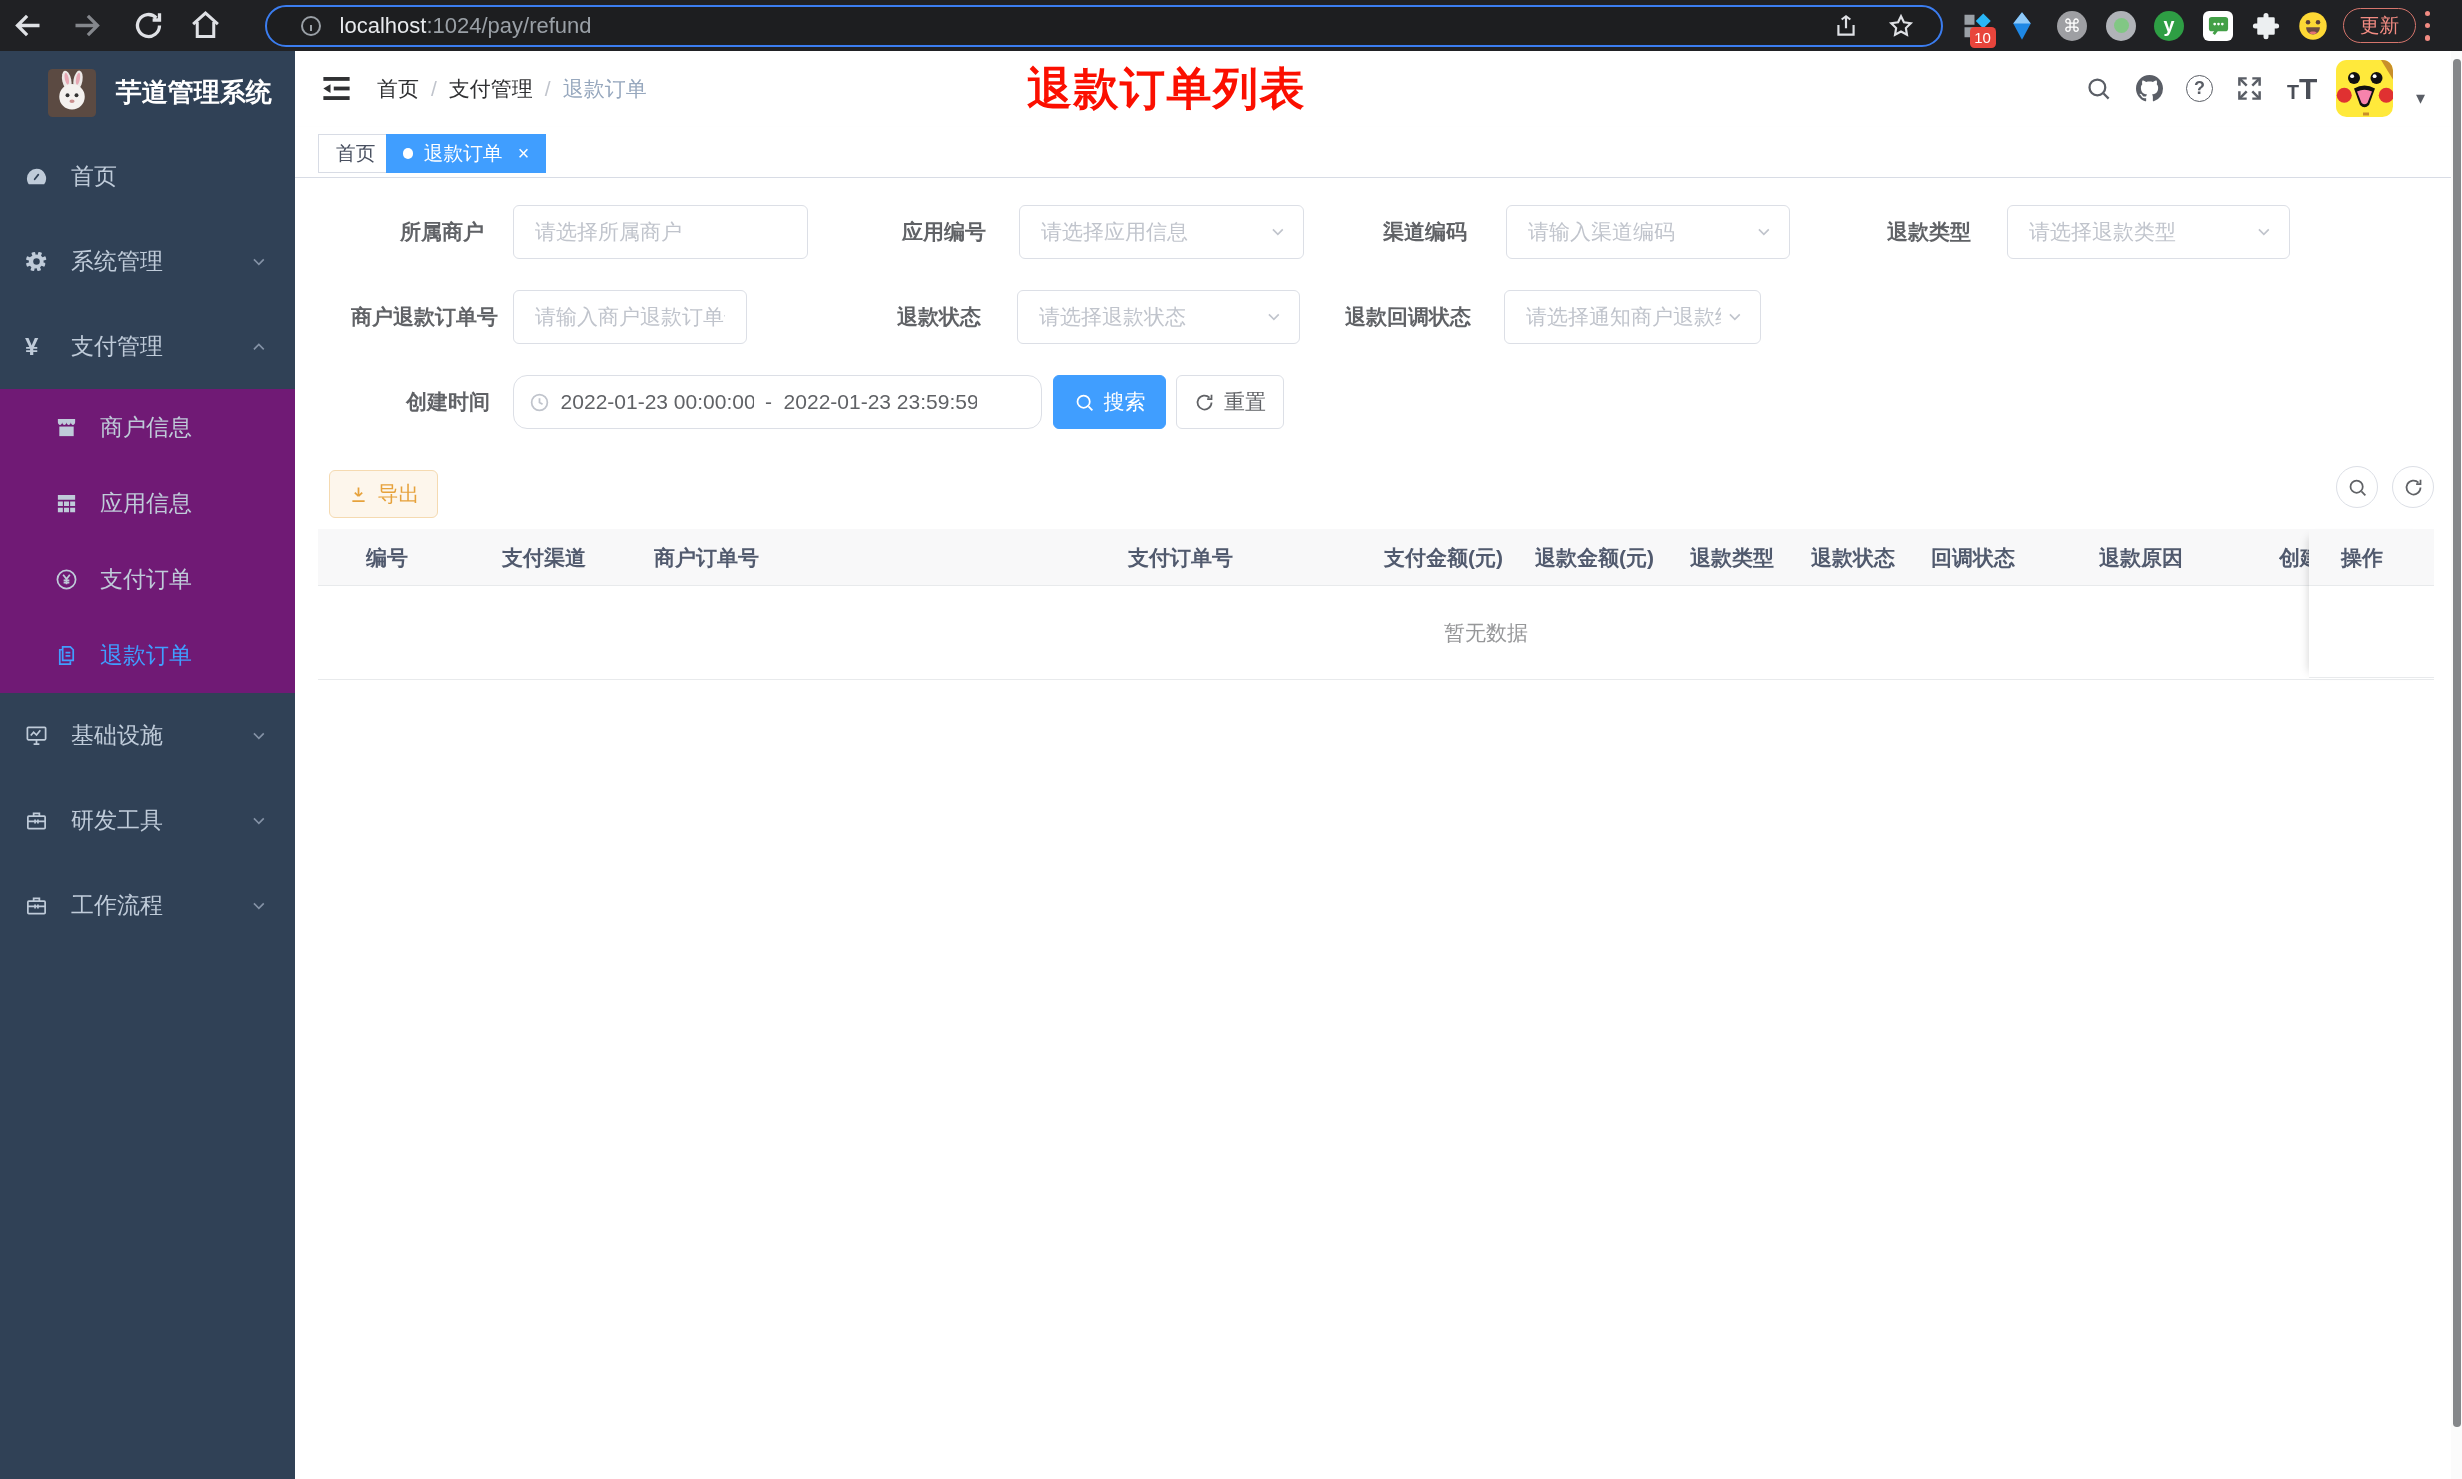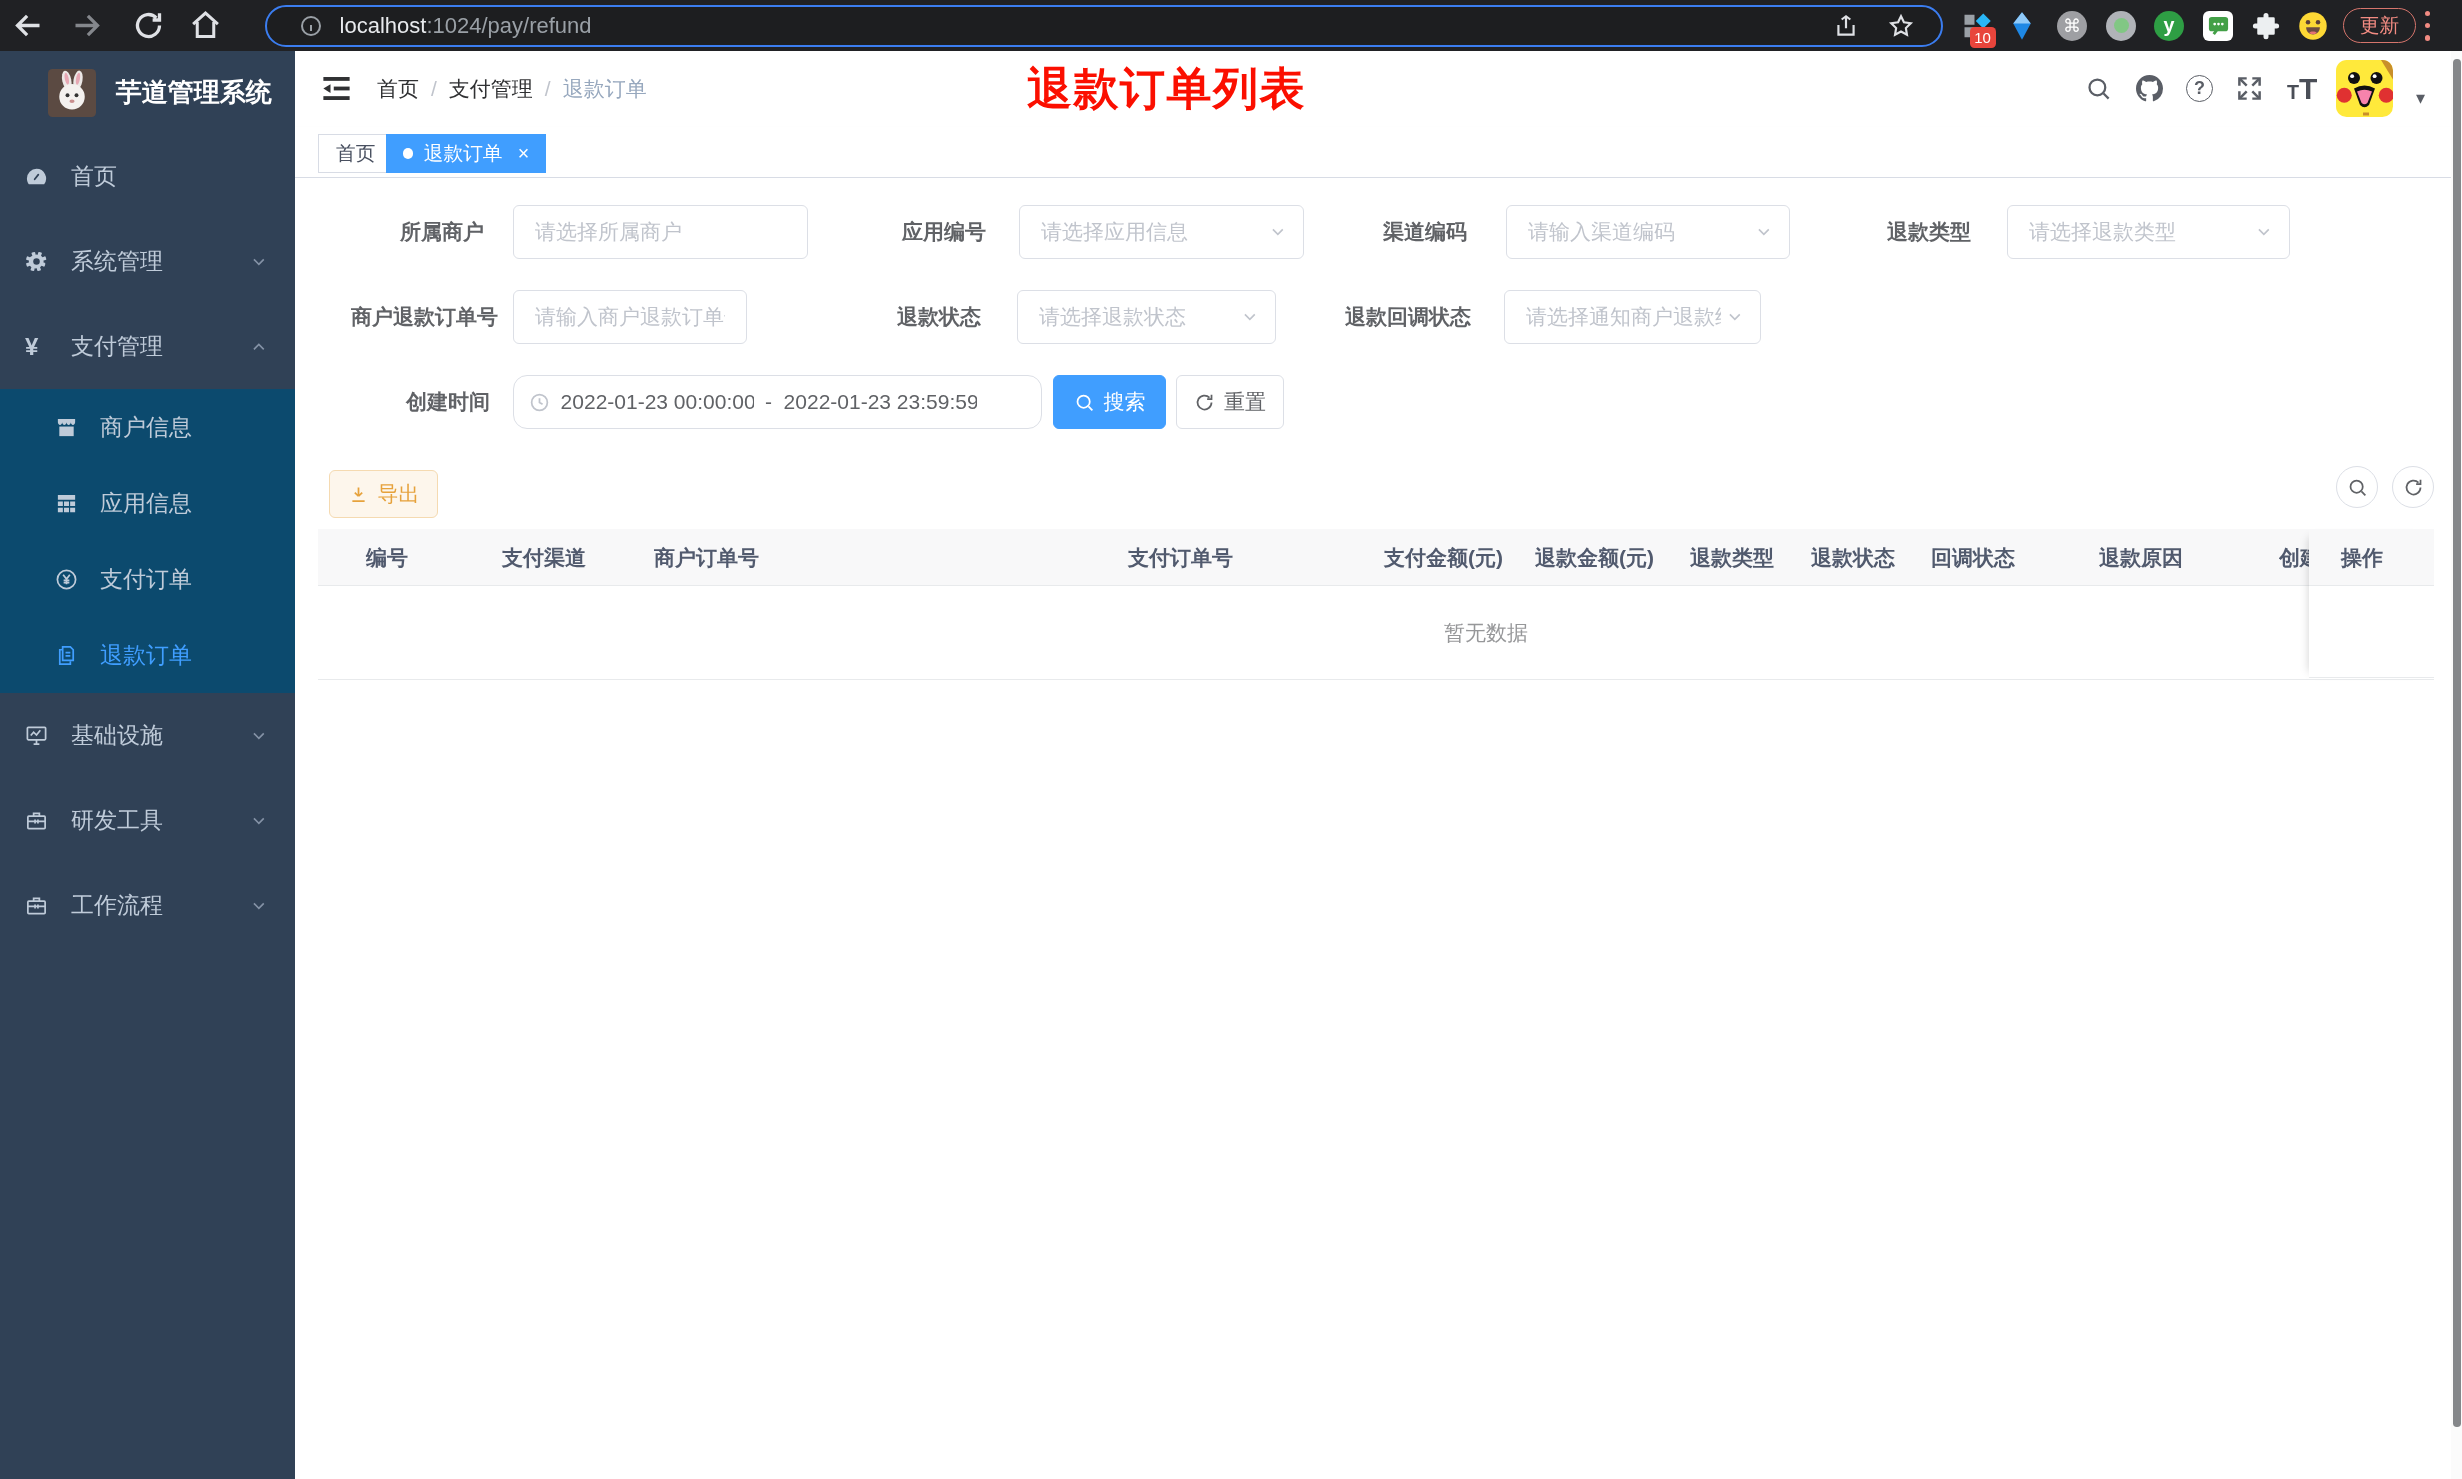--- a/index.html
+++ b/index.html
@@ -31,21 +31,21 @@
 
   
   .sidebar { position:absolute; left:0; top:51px; width:295px; height:1428px; background:#304156; z-index:10; }
   .logo-row { height:83px; display:flex; align-items:center; }
   .logo-img { margin-left:48px; width:48px; height:48px; }
   .logo-title { margin-left:19.7px; color:#fff; font-size:26px; font-weight:700; white-space:nowrap; }
   .m-item { position:relative; height:85px; display:flex; align-items:center; color:#bfcbd9; font-size:23px; cursor:pointer; }
   .m-item .ico { position:absolute; left:25px; width:23px; height:23px; }
   .m-item .lbl { position:absolute; left:71px; white-space:nowrap; }
   .m-item .chev { position:absolute; left:249px; width:19.7px; height:19.7px; color:#8492a6; }
-  .submenu { background:#0c4a6e; }
+  .submenu { background:#701a75; }
   .s-item { position:relative; height:76px; display:flex; align-items:center; color:#bfcbd9; font-size:23px; cursor:pointer; }
   .s-item .ico { position:absolute; left:55px; width:23px; height:23px; }
   .s-item .lbl { position:absolute; left:100px; white-space:nowrap; }
   .s-item.active { color:#409eff; }
   .yuan-glyph { font-size:24px; font-weight:700; line-height:23px; }
 
   
   .main { position:absolute; left:295px; top:51px; width:2168px; height:1428px; background:#fff; }
   .topbar { position:absolute; left:0; top:0; width:100%; height:76px; background:#fff; }
   .hamburger { position:absolute; left:24px; top:20.4px; width:35px; height:35px; color:#303133; }
@@ -459,21 +459,21 @@
       <span class="sel-chev">
           <svg viewBox="0 0 24 24" fill="none" stroke="currentColor" stroke-width="2">
             <path d="M6 9l6 6 6-6"></path>
           </svg>
         </span>
     </div>
 
     <label class="f-label" style="left:8px; top:112px; width:195px;">商户退款订单号</label>
     <input class="f-input" style="left: 218px; top: 112px; width: 234px;" placeholder="请输入商户退款订单号">
     <label class="f-label" style="left:529px; top:112px; width:157px;">退款状态</label>
-    <div class="f-select" style="left:722px; top:112px; width:259px;">
+    <div class="f-select" style="left:722px; top:112px; width:283px;">
       <span class="ph">请选择退款状态</span>
       <span class="sel-chev">
           <svg viewBox="0 0 24 24" fill="none" stroke="currentColor" stroke-width="2">
             <path d="M6 9l6 6 6-6"></path>
           </svg>
         </span>
     </div>
     <label class="f-label" style="left:983px; top:112px; width:193px;">退款回调状态</label>
     <div class="f-select" style="left:1209px; top:112px; width:257px;">
       <span class="ph">请选择通知商户退款结果的</span>

